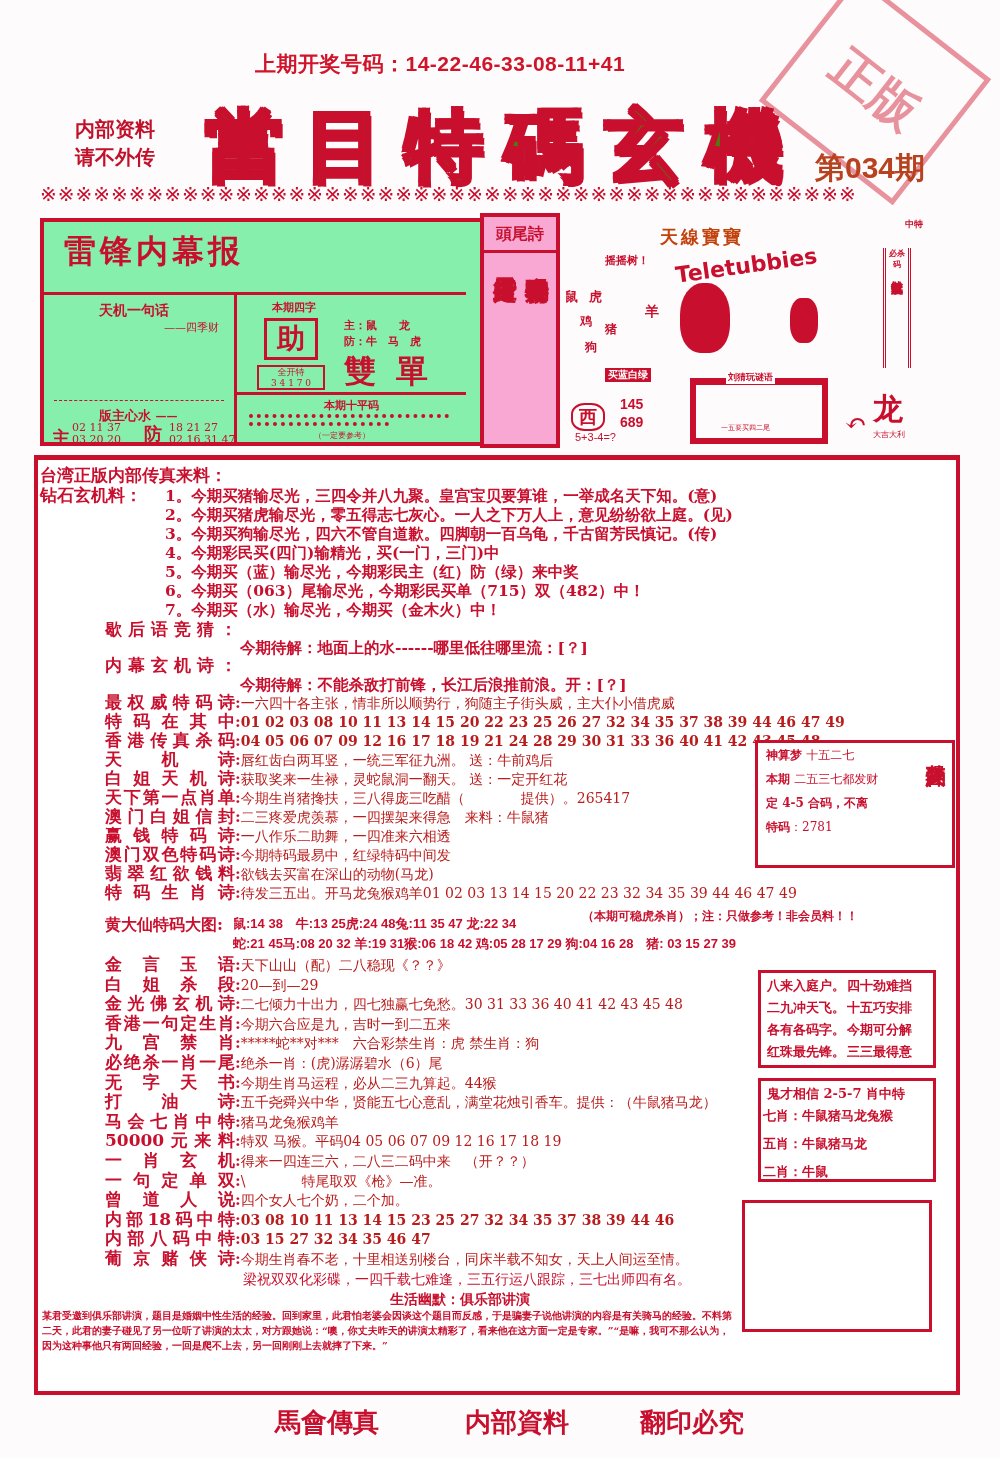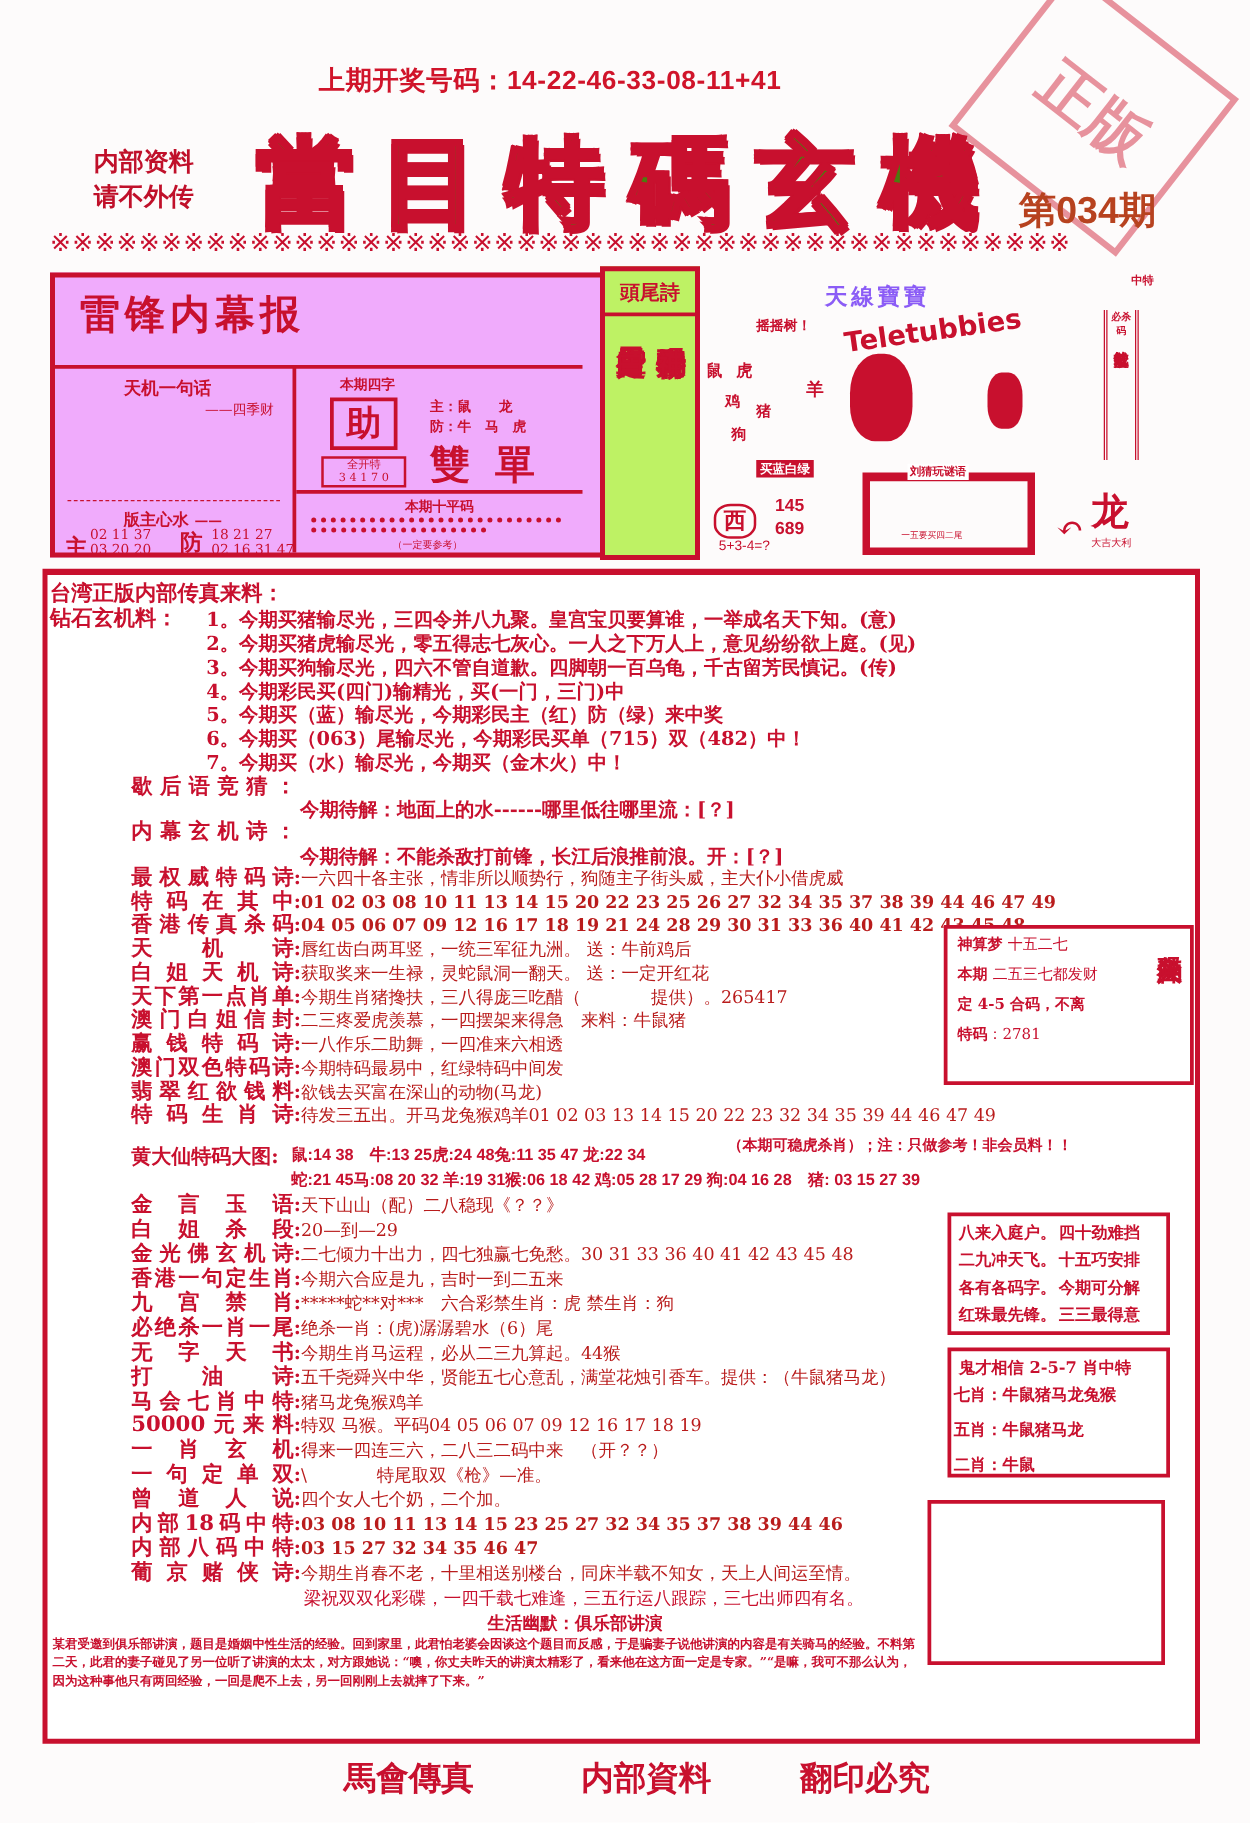--- a/index.html
+++ b/index.html
@@ -5,25 +5,25 @@
   * { box-sizing: border-box; margin: 0; padding: 0; }
   body { width: 1000px; height: 1458px; background: #fdfbfb; font-family: "DejaVu Serif", "Liberation Serif", serif; color: #c8102e; position: relative; overflow: hidden; }
   .abs { position: absolute; }
   .last-draw { left: 255px; top: 50px; font-family: "Liberation Sans", sans-serif; font-size: 21px; font-weight: bold; color: #d0142a; letter-spacing: 0.5px; }
   .side-note { left: 75px; top: 115px; font-size: 20px; font-weight: bold; line-height: 28px; color: #c0102a; font-family: "DejaVu Sans", sans-serif; }
   .main-title { left: 205px; top: 95px; font-size: 78px; font-weight: bold; color: #4d7c0f; letter-spacing: 22px; -webkit-text-stroke: 3px #c8102e; text-shadow: 3px 3px 0 #c8102e, -2px -2px 0 #c8102e, 2px -2px 0 #c8102e, -2px 2px 0 #c8102e; font-family: "DejaVu Serif", serif; }
   .issue { left: 815px; top: 148px; font-size: 30px; font-weight: bold; color: #b7421f; font-family: "Liberation Sans", sans-serif; }
   .stamp { left: 790px; top: 10px; width: 170px; height: 160px; border: 5px solid rgba(214,60,80,0.55); transform: rotate(38deg); color: rgba(214,60,80,0.55); font-size: 48px; font-weight: bold; display: flex; align-items: center; justify-content: space-around; }
   .stars { left: 40px; top: 182px; width: 920px; font-size: 20px; letter-spacing: 1px; color: #c8102e; white-space: nowrap; overflow: hidden; font-family: "DejaVu Sans", sans-serif; }
   .box { border: 4px solid #c8102e; }
-  .leifeng { left: 40px; top: 218px; width: 452px; height: 228px; background: #f0abfc; }
+  .leifeng { left: 40px; top: 218px; width: 452px; height: 228px; background: #86efac; }
   .leifeng-title { left: 20px; top: 8px; font-size: 32px; font-weight: bold; letter-spacing: 4px; }
   .small { font-size: 11px; }
   .ttx { font-weight: bold; }
-  .tou { left: 480px; top: 213px; width: 80px; height: 235px; background: #bef264; }
+  .tou { left: 480px; top: 213px; width: 80px; height: 235px; background: #f9a8d4; }
   .tou-head { height: 36px; border-bottom: 3px solid #c8102e; text-align: center; font-size: 16px; font-weight: bold; line-height: 34px; }
   .tou-col { position: absolute; top: 42px; width: 30px; font-size: 24px; line-height: 26px; writing-mode: vertical-rl; font-family: "DejaVu Sans", sans-serif; font-weight: bold; }
   .main-box { left: 34px; top: 455px; width: 926px; height: 940px; border: 4px solid #c8102e; border-top-width: 5px; background: #fff; }
   .line { position: absolute; font-size: 15.5px; font-weight: bold; white-space: nowrap; line-height: 19px; }
   .label { display: inline-block; width: 130px; font-size: 17px; font-weight: bold; letter-spacing: 0; text-align-last: justify; font-family: "DejaVu Serif", serif; }
   .val { font-size: 14px; font-weight: normal; color: #b91c1c; }
   .val.b { font-weight: bold; }
   .rbox { background: #fff; border: 3px solid #c8102e; position: absolute; }
   .footer { top: 1405px; font-size: 26px; font-weight: bold; color: #c8102e; font-family: "DejaVu Serif", serif; }
 </style>
@@ -80,21 +80,21 @@
   <div class="abs" style="font-size:8px;left:270px;top:208px">（一定要参考）</div>
 </div>
 
 <div class="abs tou box">
   <div class="tou-head">頭尾詩</div>
   <div class="tou-col" style="right:6px">今期特码看家神</div>
   <div class="tou-col" style="left:4px">日里行走身雪白</div>
 </div>
 
 <div class="abs" style="left:565px;top:213px;width:395px;height:235px">
-  <div class="abs ttx" style="left:95px;top:12px;font-size:18px;color:#8b5cf6;letter-spacing:3px">天線寶寶</div>
+  <div class="abs ttx" style="left:95px;top:12px;font-size:18px;color:#c2410c;letter-spacing:3px">天線寶寶</div>
   <div class="abs ttx" style="left:110px;top:40px;font-size:22px;transform:rotate(-8deg);color:#c8102e;font-family:'DejaVu Sans',sans-serif">Teletubbies</div>
   <div class="abs ttx" style="left:40px;top:40px;font-size:11px">摇摇树！</div>
   <div class="abs ttx" style="left:0px;top:75px;font-size:13px">鼠</div>
   <div class="abs ttx" style="left:24px;top:75px;font-size:13px">虎</div>
   <div class="abs ttx" style="left:15px;top:100px;font-size:12px">鸡</div>
   <div class="abs ttx" style="left:40px;top:108px;font-size:12px">猪</div>
   <div class="abs ttx" style="left:20px;top:126px;font-size:12px">狗</div>
   <div class="abs ttx" style="left:80px;top:90px;font-size:14px">羊</div>
 
   <div class="abs" style="left:115px;top:70px;width:50px;height:70px;background:#c8102e;border-radius:45% 45% 40% 40%"></div>

